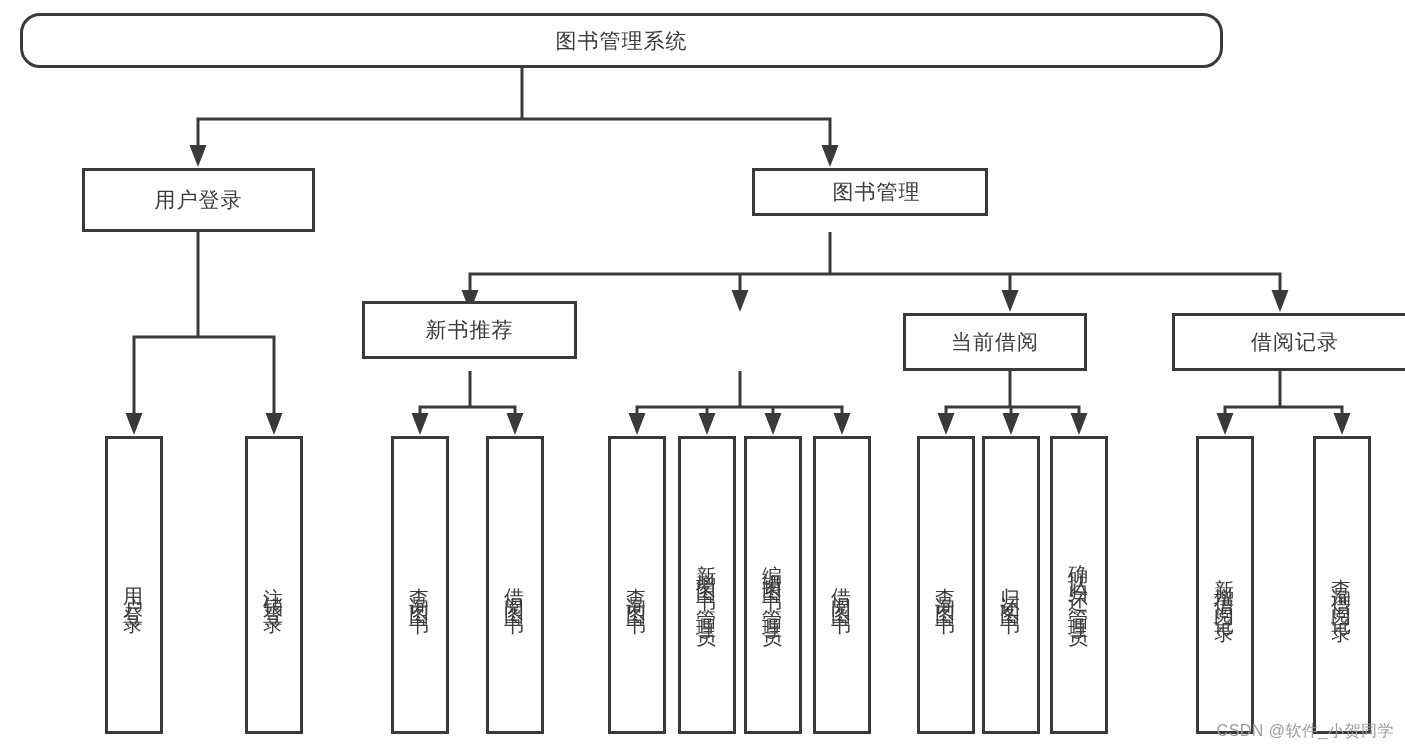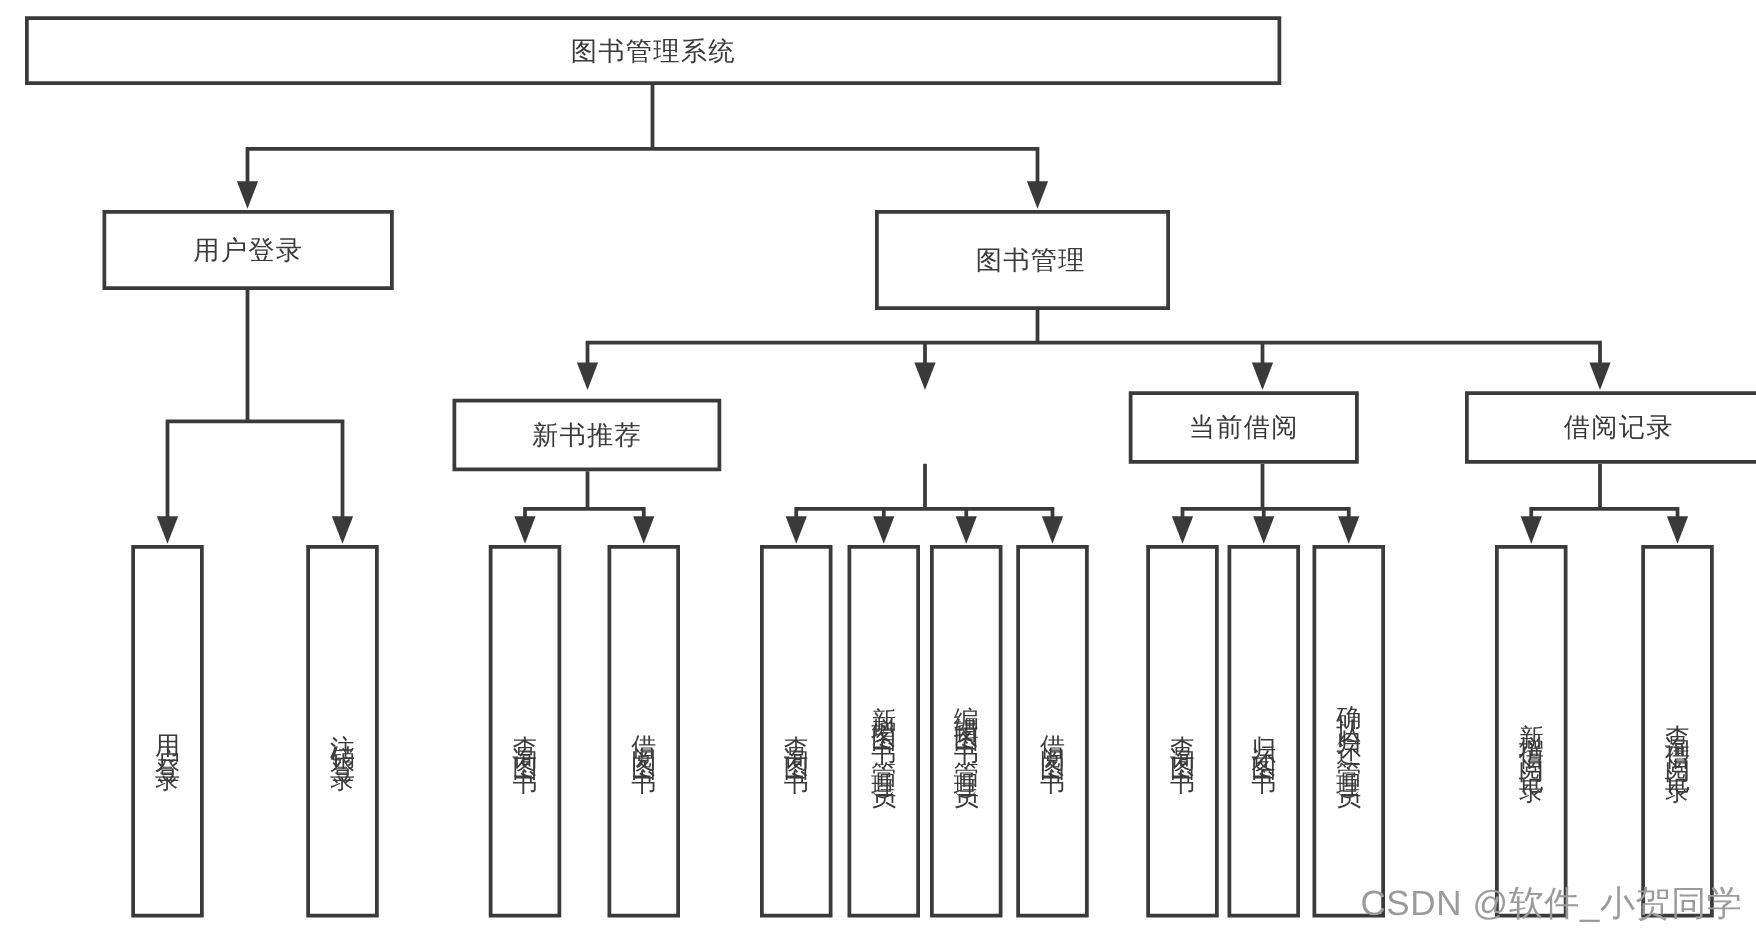--- a/index.html
+++ b/index.html
@@ -35,21 +35,21 @@
     font-size: 20px;
     letter-spacing: 9px;
     margin-bottom: -9px;
     white-space: nowrap;
   }
   .watermark {
     position: absolute;
     right: 11px;
     bottom: 5px;
     color: var(--color-watermark, #9b9b9b);
-    font-size: 28px;
+    font-size: 16px;
     letter-spacing: 0.5px;
     pointer-events: none;
   }
 </style>
 </head>
 <body>
 
 <div class="canvas">
 
   <svg class="connectors" width="1405" height="747" viewBox="0 0 1405 747">
@@ -93,32 +93,32 @@
     <polygon class="arrow" points="937.5,413 954.5,413 946,435"></polygon>
     <polygon class="arrow" points="1002.5,413 1019.5,413 1011,435"></polygon>
     <polygon class="arrow" points="1070.5,413 1087.5,413 1079,435"></polygon>
 
     <path class="conn" d="M1280 371 V407"></path>
     <path class="conn" d="M1225 415 V407 H1342 V415"></path>
     <polygon class="arrow" points="1216.5,413 1233.5,413 1225,435"></polygon>
     <polygon class="arrow" points="1333.5,413 1350.5,413 1342,435"></polygon>
   </svg>
 
-  <div class="node" style="left:20px; top:13px; width:1005px; height:55px;">
+  <div class="node" style="left:20px; top:13px; width:1203px; height:55px;border-radius:20px;">
     <span>图书管理系统</span>
   </div>
 
   <div class="node" style="left:82px; top:168px; width:233px; height:64px;">
     <span>用户登录</span>
   </div>
-  <div class="node" style="left:700px; top:168px; width:236px; height:80px;padding-left:13px;">
+  <div class="node" style="left:752px; top:168px; width:236px; height:48px;padding-left:13px;">
     <span>图书管理</span>
   </div>
 
-  <div class="node" style="left:362px; top:319px; width:215px; height:58px;justify-content:center;">
+  <div class="node" style="left:362px; top:301px; width:215px; height:58px;justify-content:center;">
     <span>新书推荐</span>
   </div>
   <div class="node" style="left:903px; top:313px; width:184px; height:58px;">
     <span>当前借阅</span>
   </div>
   <div class="node" style="left:1172px; top:313px; width:246px; height:58px;">
     <span>借阅记录</span>
   </div>
 
   <div class="node leaf" style="left:105px; top:436px; width:58px; height:298px;">

